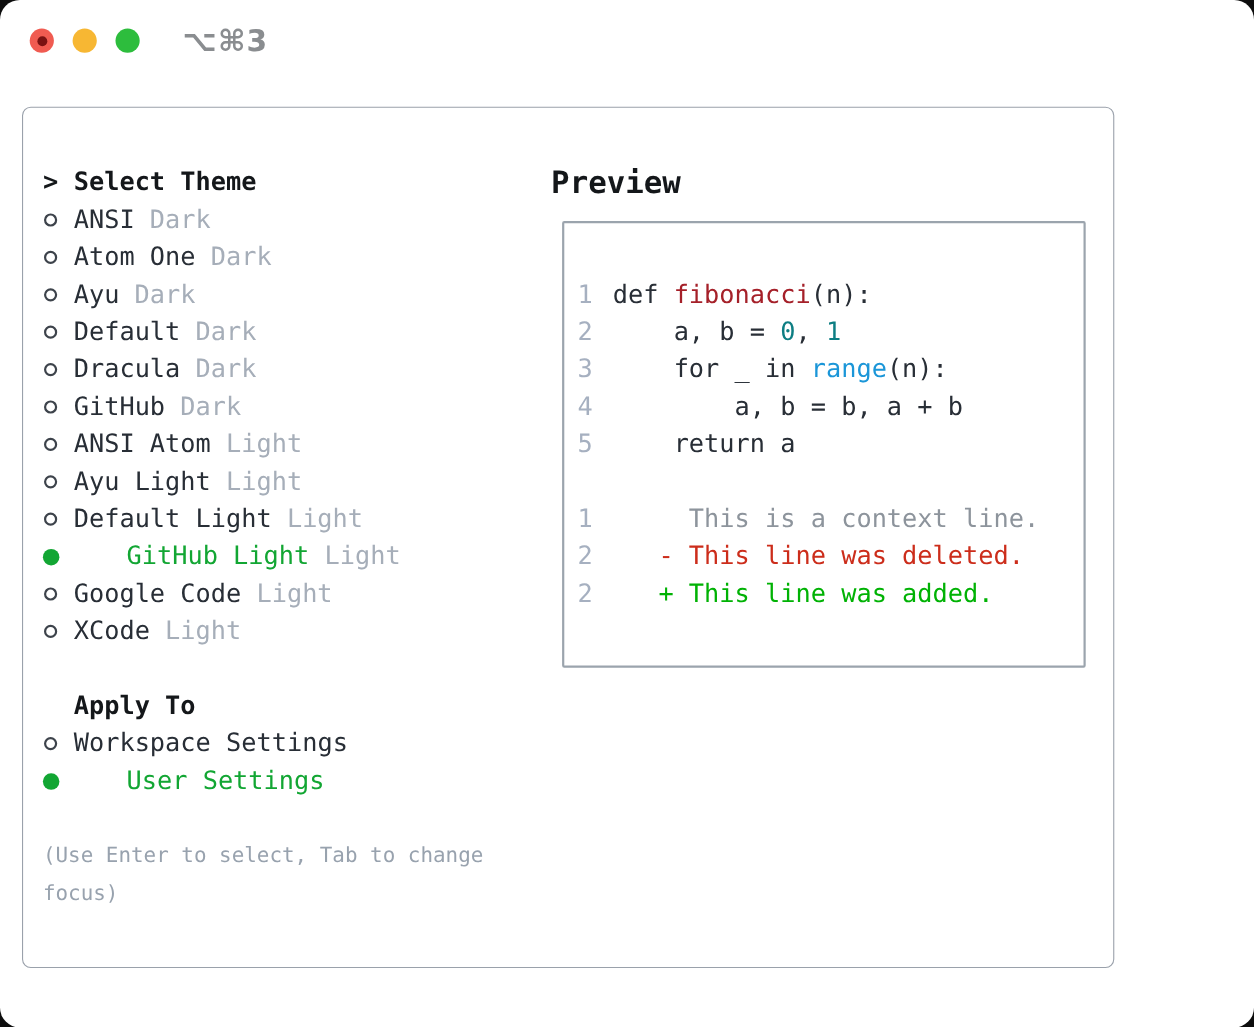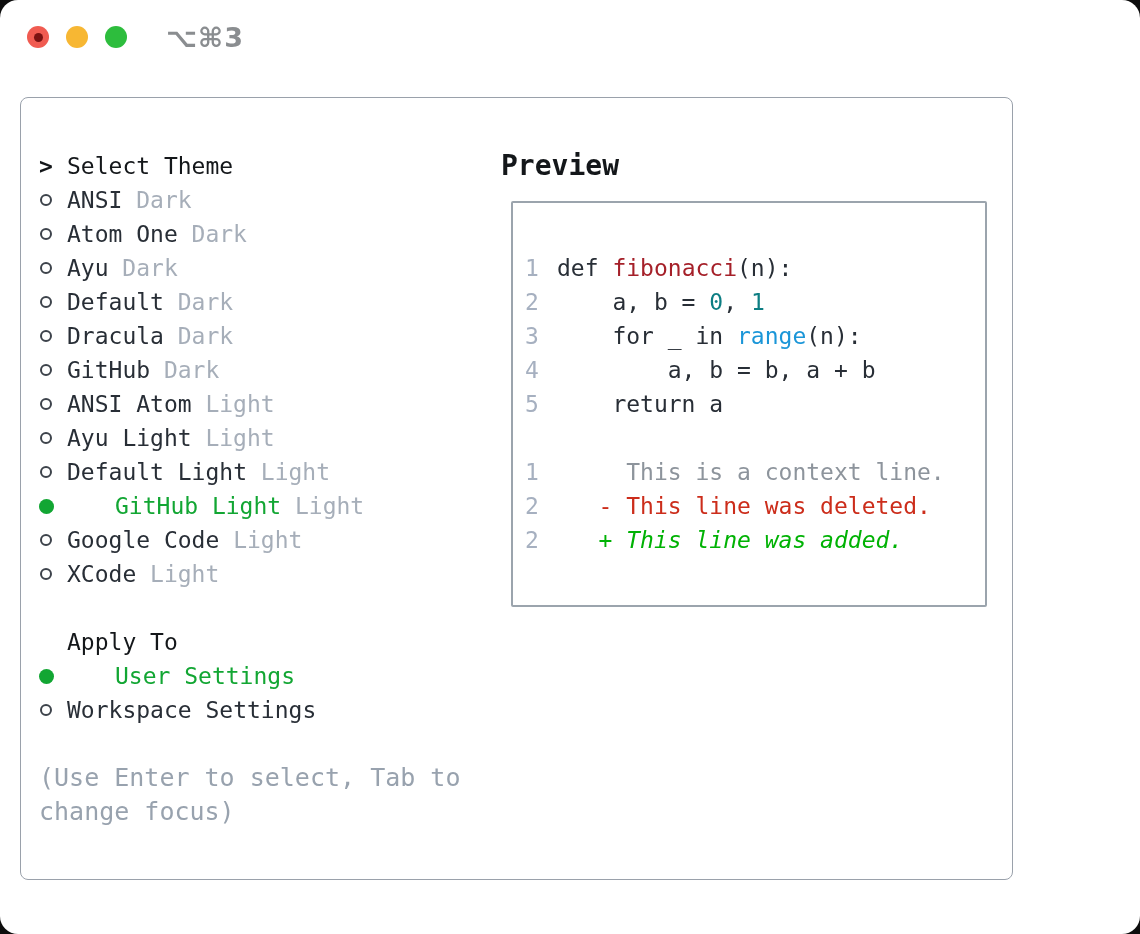--- a/index.html
+++ b/index.html
@@ -82,21 +82,21 @@
     flex: 0 0 28px;
     display: flex;
     align-items: center;
   }
   .prompt {
     font-weight: 700;
     color: var(--heading);
     font-size: 23px;
   }
   .header-label {
-    font-weight: 400;
+    font-weight: 700;
     color: var(--heading);
   }
   .ring {
     width: 12px; height: 12px;
     border: 2.2px solid #3d434b;
     border-radius: 50%;
     box-sizing: border-box;
     margin-left: 1px;
   }
   .ring.filled {
@@ -104,21 +104,21 @@
     width: 15px; height: 15px;
     margin-left: 0;
     background: var(--selection-green);
   }
   .row.selected .t-label { color: var(--selection-green); margin-left: 48px; }
   .t-variant { color: var(--muted); margin-left: 13.8px; }
 
   .hint {
     margin: 0;
     width: 440px;
-    font-size: 25px;
+    font-size: 19px;
     line-height: 34px;
     color: var(--hint-gray);
     white-space: normal;
   }
 
   
   .right-col {
     position: absolute;
     left: 470px; top: 51px;
     width: 510px;
@@ -155,21 +155,21 @@
     margin-left: 12px;
     color: var(--line-number);
   }
   .code-text { margin-left: 18px; }
   .c-fg      { color: var(--foreground); }
   .c-func    { color: var(--function-red); text-align: center; }
   .c-num     { color: var(--number-teal); }
   .c-builtin { color: var(--builtin-blue); }
   .c-context { color: var(--context-gray); }
   .c-deleted { color: var(--deleted-red); }
-  .c-added   { color: var(--added-green); font-style: italic; }
+  .c-added   { color: var(--added-green); }
 </style>
 </head>
 <body>
 
 <div class="screen">
 
   <div class="titlebar">
     <span class="light red">
       <span class="dot"></span>
     </span>
@@ -202,22 +202,22 @@
         </div>
 
       <div class="row spacer"></div>
 
       <div class="row">
         <span class="bullet-cell"></span>
         <span class="header-label">Apply To</span>
       </div>
 
       <div id="apply-list">
+          <div class="row"><span class="bullet-cell"><span class="ring"></span></span><span class="t-label">Workspace Settings</span></div>
           <div class="row selected"><span class="bullet-cell"><span class="ring filled"></span></span><span class="t-label">User Settings</span></div>
-          <div class="row"><span class="bullet-cell"><span class="ring"></span></span><span class="t-label">Workspace Settings</span></div>
         </div>
 
       <div class="row spacer"></div>
 
       <p class="hint">(Use Enter to select, Tab to change focus)</p>
     </div>
 
     <div class="right-col">
       <div class="preview-title">Preview</div>
       <div class="preview-box">

